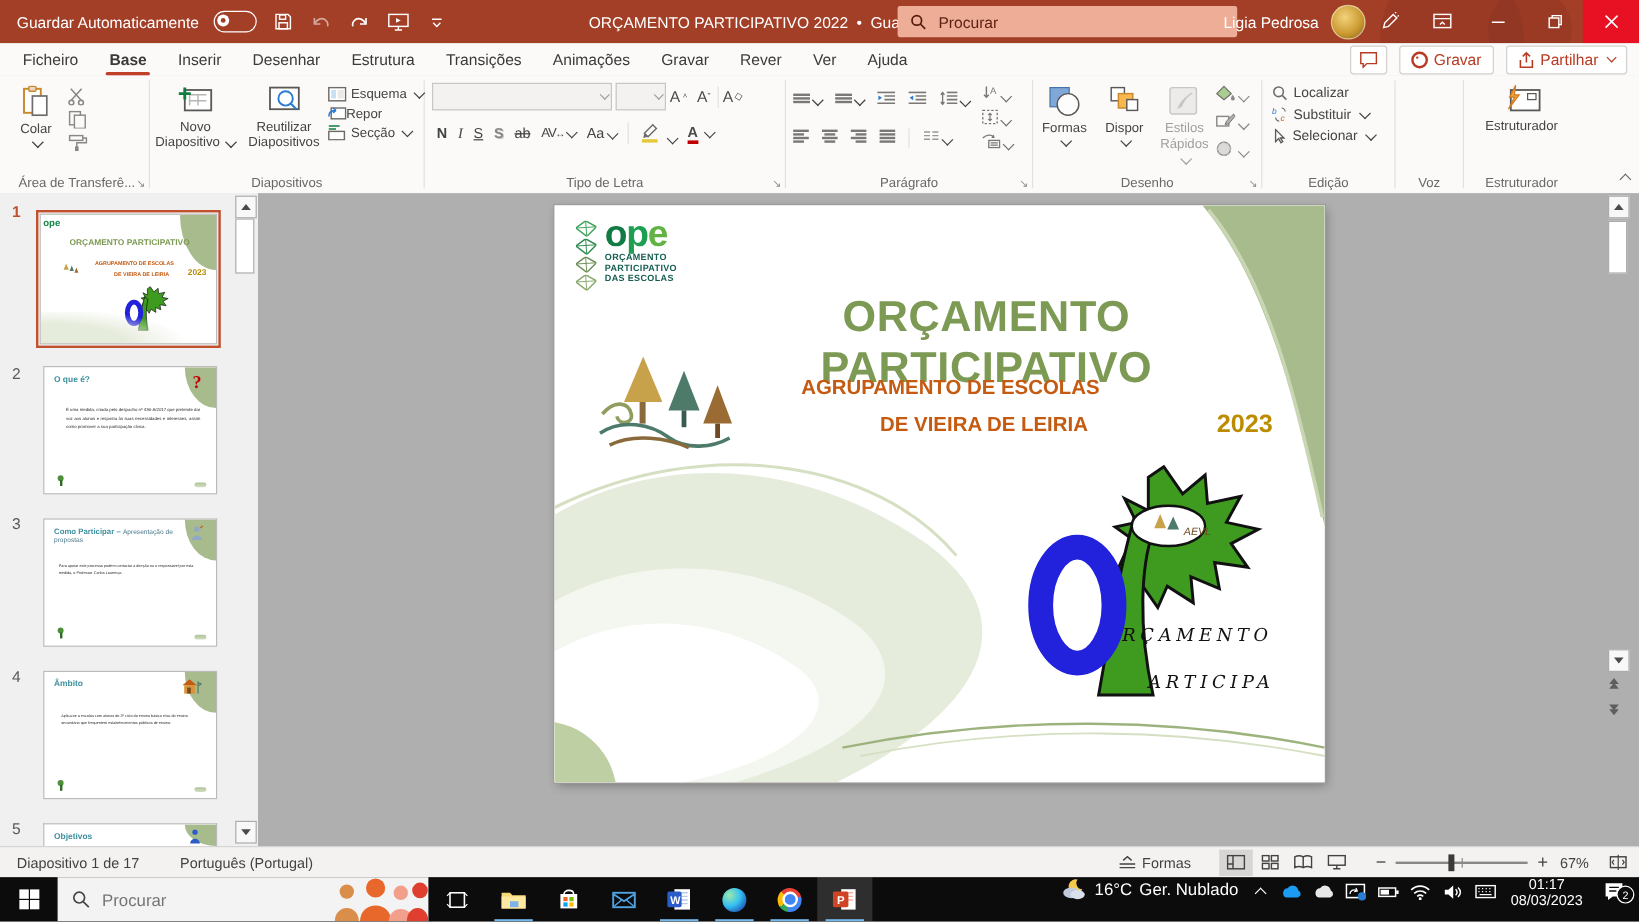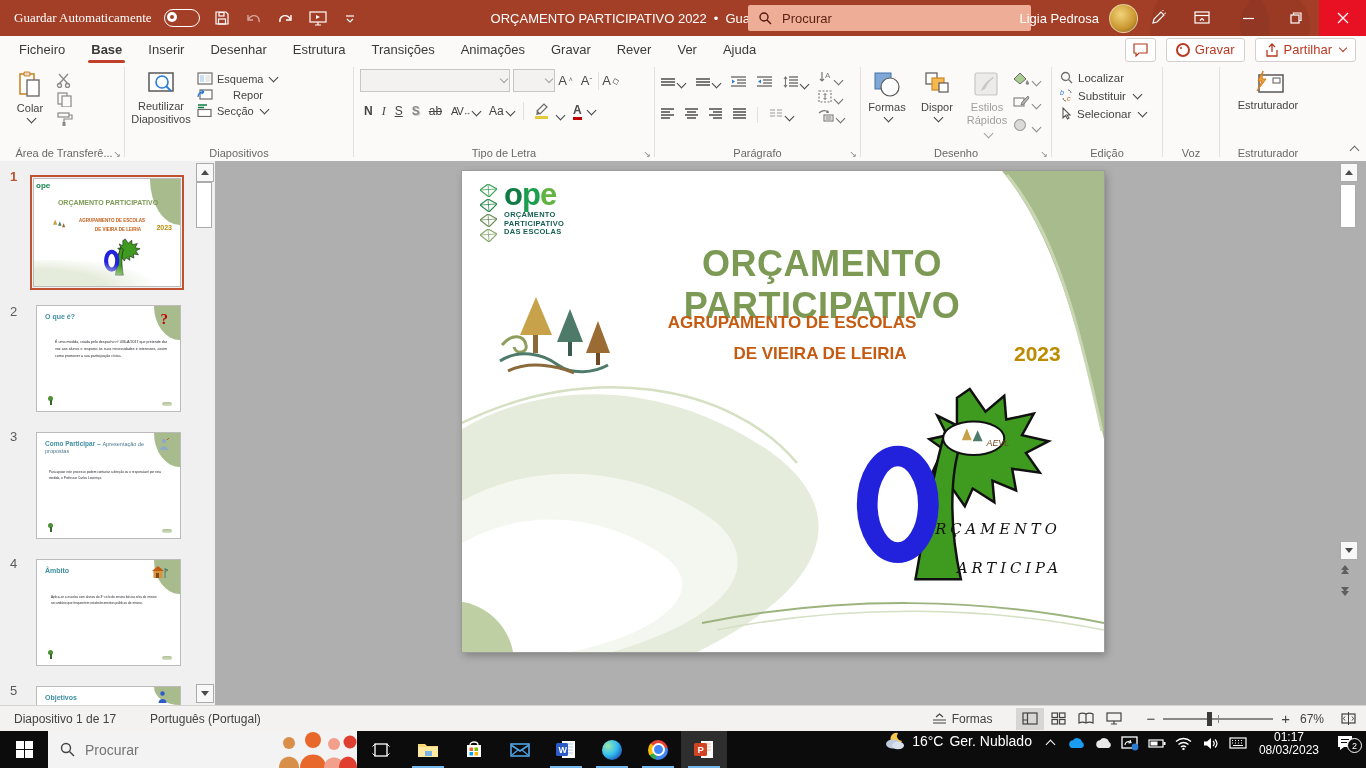--- a/index.html
+++ b/index.html
@@ -6,21 +6,21 @@
   #app{position:relative;width:1366px;height:768px;overflow:hidden;font-family:"Liberation Sans","DejaVu Sans",sans-serif;background:#AFAFAF;-webkit-font-smoothing:antialiased;}
   .abs{position:absolute;}
   .flex{display:flex;align-items:center;}
   .chev{display:inline-block;width:6px;height:6px;border-right:1.5px solid currentColor;border-bottom:1.5px solid currentColor;transform:rotate(45deg);margin-left:3px;margin-top:-3px;}
   .chev.up{transform:rotate(-135deg);margin-top:3px;}
 
   
   #titlebar{left:0;top:0;width:1366px;height:36px;background:#A33E27;color:#fff;font-size:13px;}
   #titlebar .deco1{left:1150px;top:-30px;width:120px;height:120px;border-radius:50%;background:rgba(0,0,0,.05);}
   #titlebar .deco2{left:1240px;top:-10px;width:70px;height:70px;border-radius:50%;background:rgba(0,0,0,.05);}
-  .tb-left{left:14px;top:0;height:36px;gap:12px;font-family:Liberation Serif, serif;}
+  .tb-left{left:14px;top:0;height:36px;gap:12px;}
   .toggle{width:34px;height:16px;border:1px solid #fff;border-radius:9px;position:relative;}
   .toggle .knob{position:absolute;left:2px;top:2px;width:10px;height:10px;background:#fff;border-radius:50%;}
   .toggle .knob::after{content:"";position:absolute;left:3px;top:3px;width:4px;height:4px;border-radius:50%;background:#A33E27;}
   .qat-ic{width:20px;height:20px;display:flex;align-items:center;justify-content:center;}
   .tb-title{left:0;right:0;top:0;height:36px;justify-content:center;pointer-events:none;}
   .tb-title span{pointer-events:auto;}
   #tb-search{left:748px;top:5px;width:263px;height:26px;background:#EDAD97;border-radius:2px;color:#54190B;padding:0 10px;gap:8px;}
   #tb-search input{border:none;background:transparent;outline:none;font-size:13px;color:#54190B;width:200px;font-family:inherit;}
   #tb-search input::placeholder{color:#54190B;opacity:.95;}
   .tb-right{right:0;top:0;height:36px;}
@@ -256,39 +256,47 @@
             </svg>
         </div>
       </div>
       <div class="rg-label">Área de Transferê...</div>
       <span class="launcher">↘</span>
     </div>
     <div class="rg-sep"></div>
 
     <div class="rgroup" style="width:228px">
       <div style="display:flex;padding-top:2px">
+        <div class="bigbtn" style="width:76px">
+          <svg width="30" height="26" viewBox="0 0 30 26">
+              <rect x="6" y="4" width="22" height="17" fill="#fff" stroke="#5A5856" stroke-width="1.5"></rect>
+              <path d="M10 8 h14 M10 8 v9 M17 8 v9 M10 13 h14" stroke="#B8B6B4" stroke-width="1.2" fill="none"></path>
+              <path d="M6 2 L6 12 M1 7 L11 7" stroke="#107C41" stroke-width="2.4"></path>
+            </svg>
+          <span><span>Novo Diapositivo</span> <span class="chev"></span></span>
+        </div>
         <div class="bigbtn" style="width:72px">
           <svg width="30" height="26" viewBox="0 0 30 26">
               <rect x="3" y="2" width="24" height="18" fill="#fff" stroke="#5A5856" stroke-width="1.5"></rect>
               <circle cx="16" cy="11" r="6" fill="none" stroke="#2B7CD3" stroke-width="1.6"></circle>
               <path d="M20.5 15.5 L25 20" stroke="#2B7CD3" stroke-width="1.8"></path>
             </svg>
           <span><span>Reutilizar</span><br><span>Diapositivos</span></span>
         </div>
         <div style="display:flex;flex-direction:column;gap:3px;padding-top:7px;font-size:11px;color:#444">
           <span class="flex" style="gap:4px">
             <svg width="16" height="13" viewBox="0 0 16 13">
                 <rect x="1" y="1" width="14" height="11" fill="#fff" stroke="#6E6C6A" stroke-width="1.2"></rect>
                 <rect x="3" y="3" width="4" height="7" fill="#C7E0F4"></rect>
                 <rect x="8.5" y="3" width="5" height="7" fill="#EAE9E8"></rect>
               </svg>
             <span>Esquema</span>
               <span class="chev"></span>
           </span>
-          <span class="flex" style="gap:20px">
+          <span class="flex" style="gap:0">
             <svg width="16" height="13" viewBox="0 0 16 13">
                 <rect x="3" y="2" width="12" height="9" fill="#fff" stroke="#6E6C6A" stroke-width="1.2"></rect>
                 <path d="M1 9 C1 5 4 4 7 4 M7 4 L4.5 2 M7 4 L4.5 6" stroke="#2B7CD3" stroke-width="1.3" fill="none"></path>
               </svg>
             <span>Repor</span>
           </span>
           <span class="flex" style="gap:4px">
             <svg width="16" height="13" viewBox="0 0 16 13">
                 <path d="M1 1 h9 M1 3.5 h6" stroke="#107C41" stroke-width="1.4"></path>
                 <rect x="1" y="5.5" width="13" height="7" fill="#fff" stroke="#6E6C6A" stroke-width="1.2"></rect>

